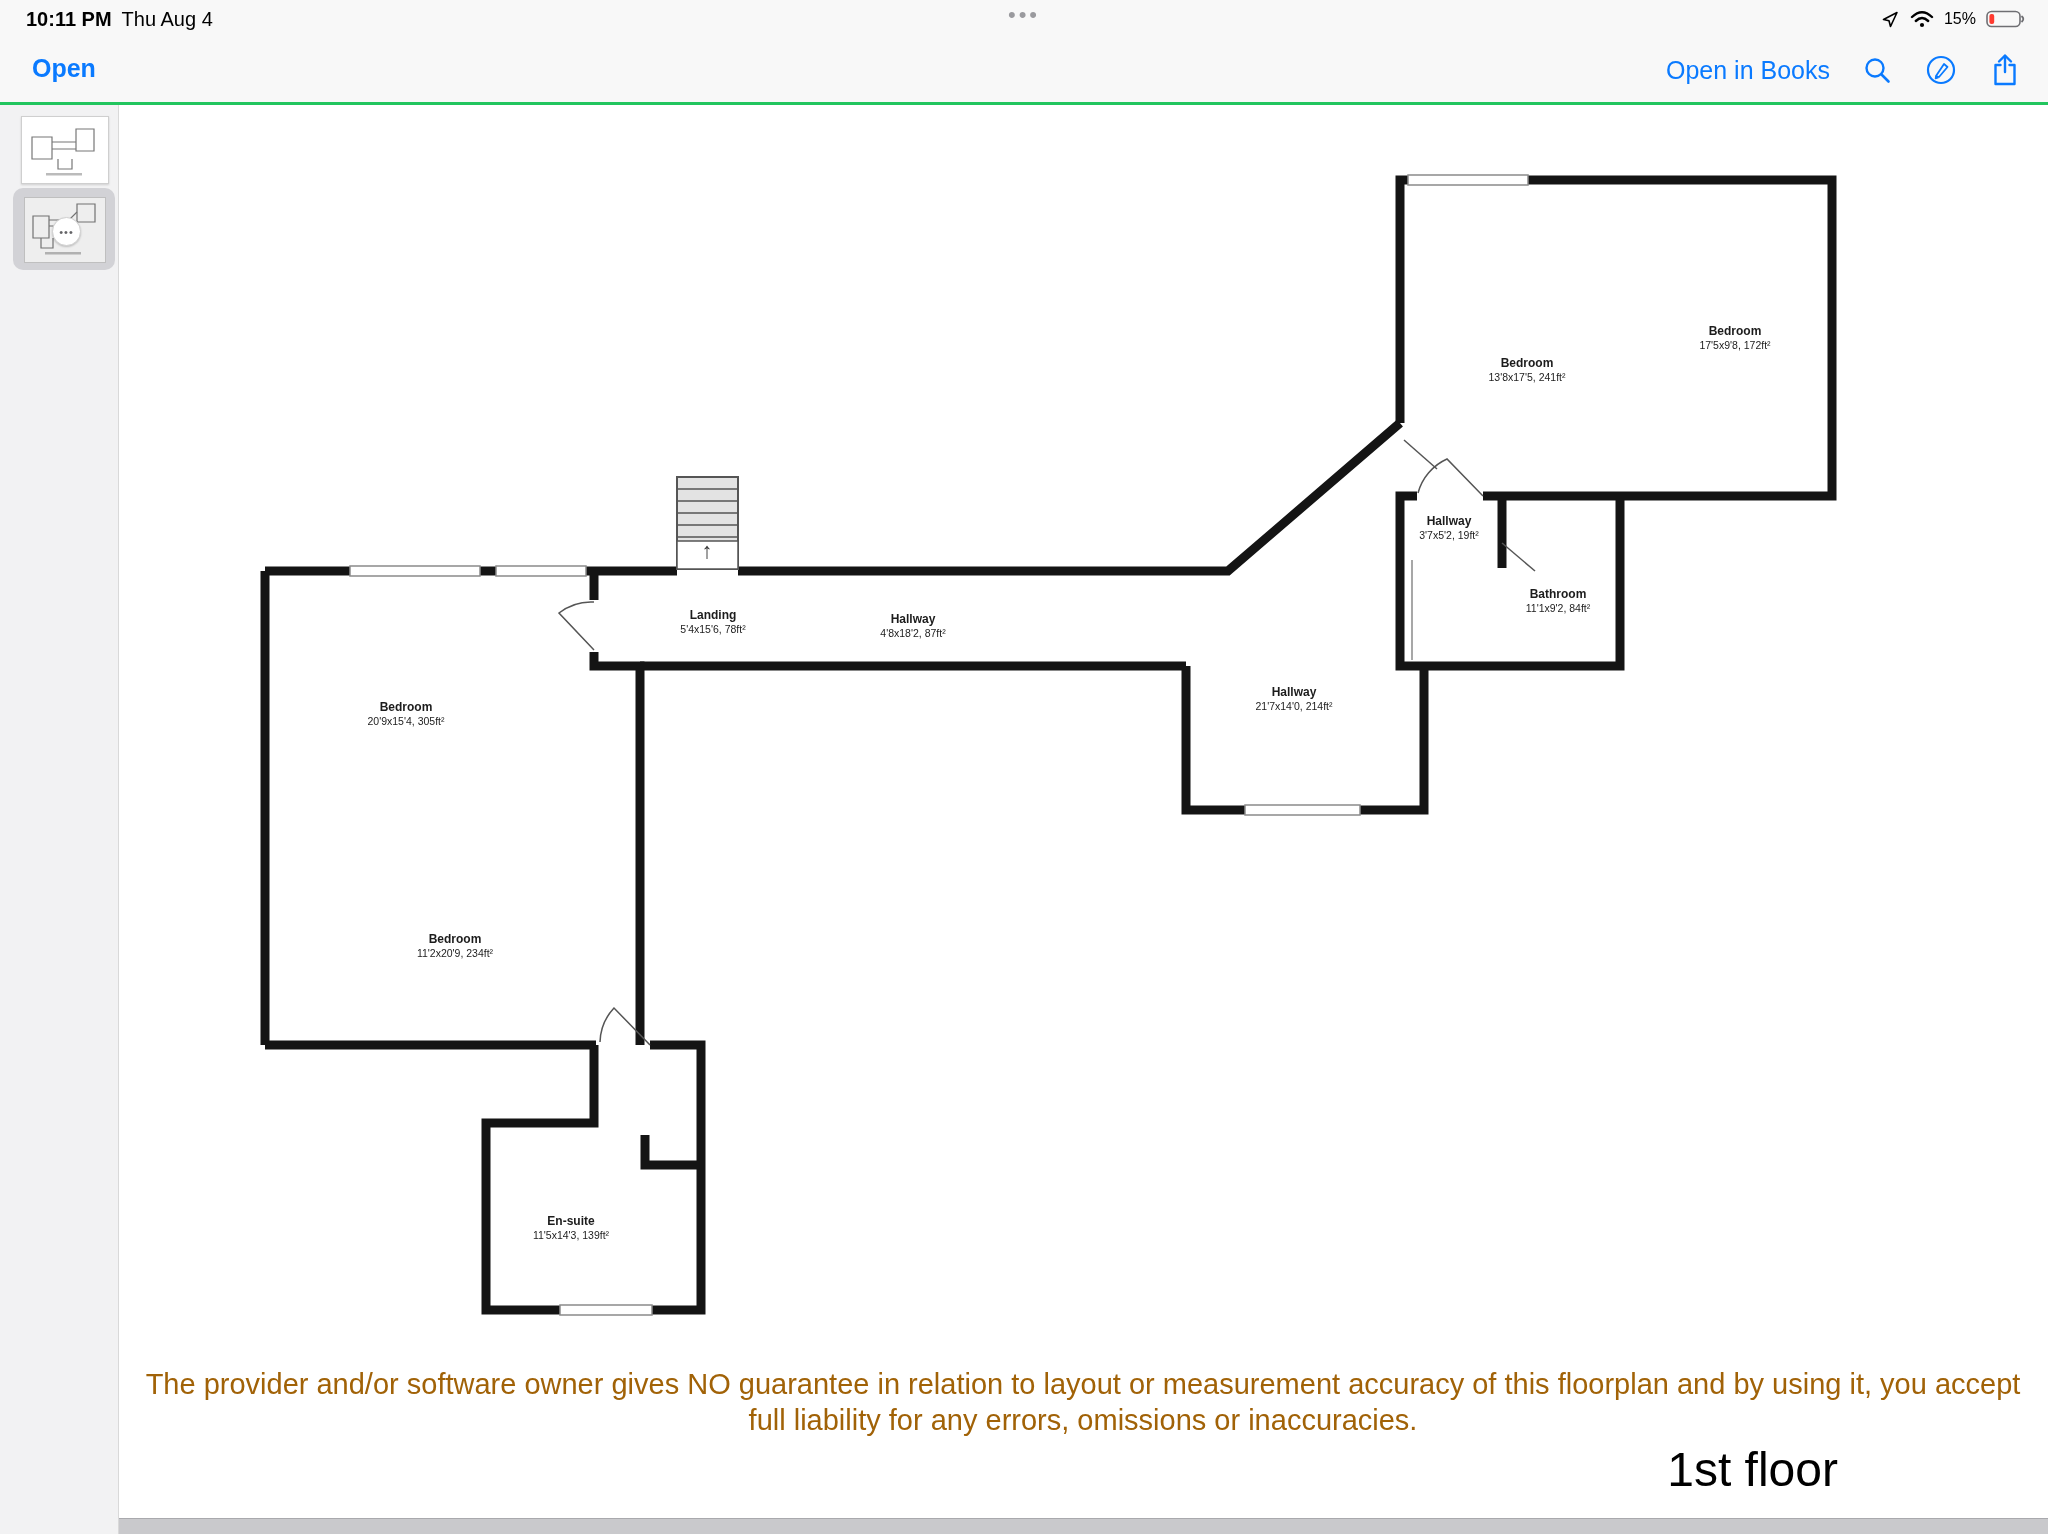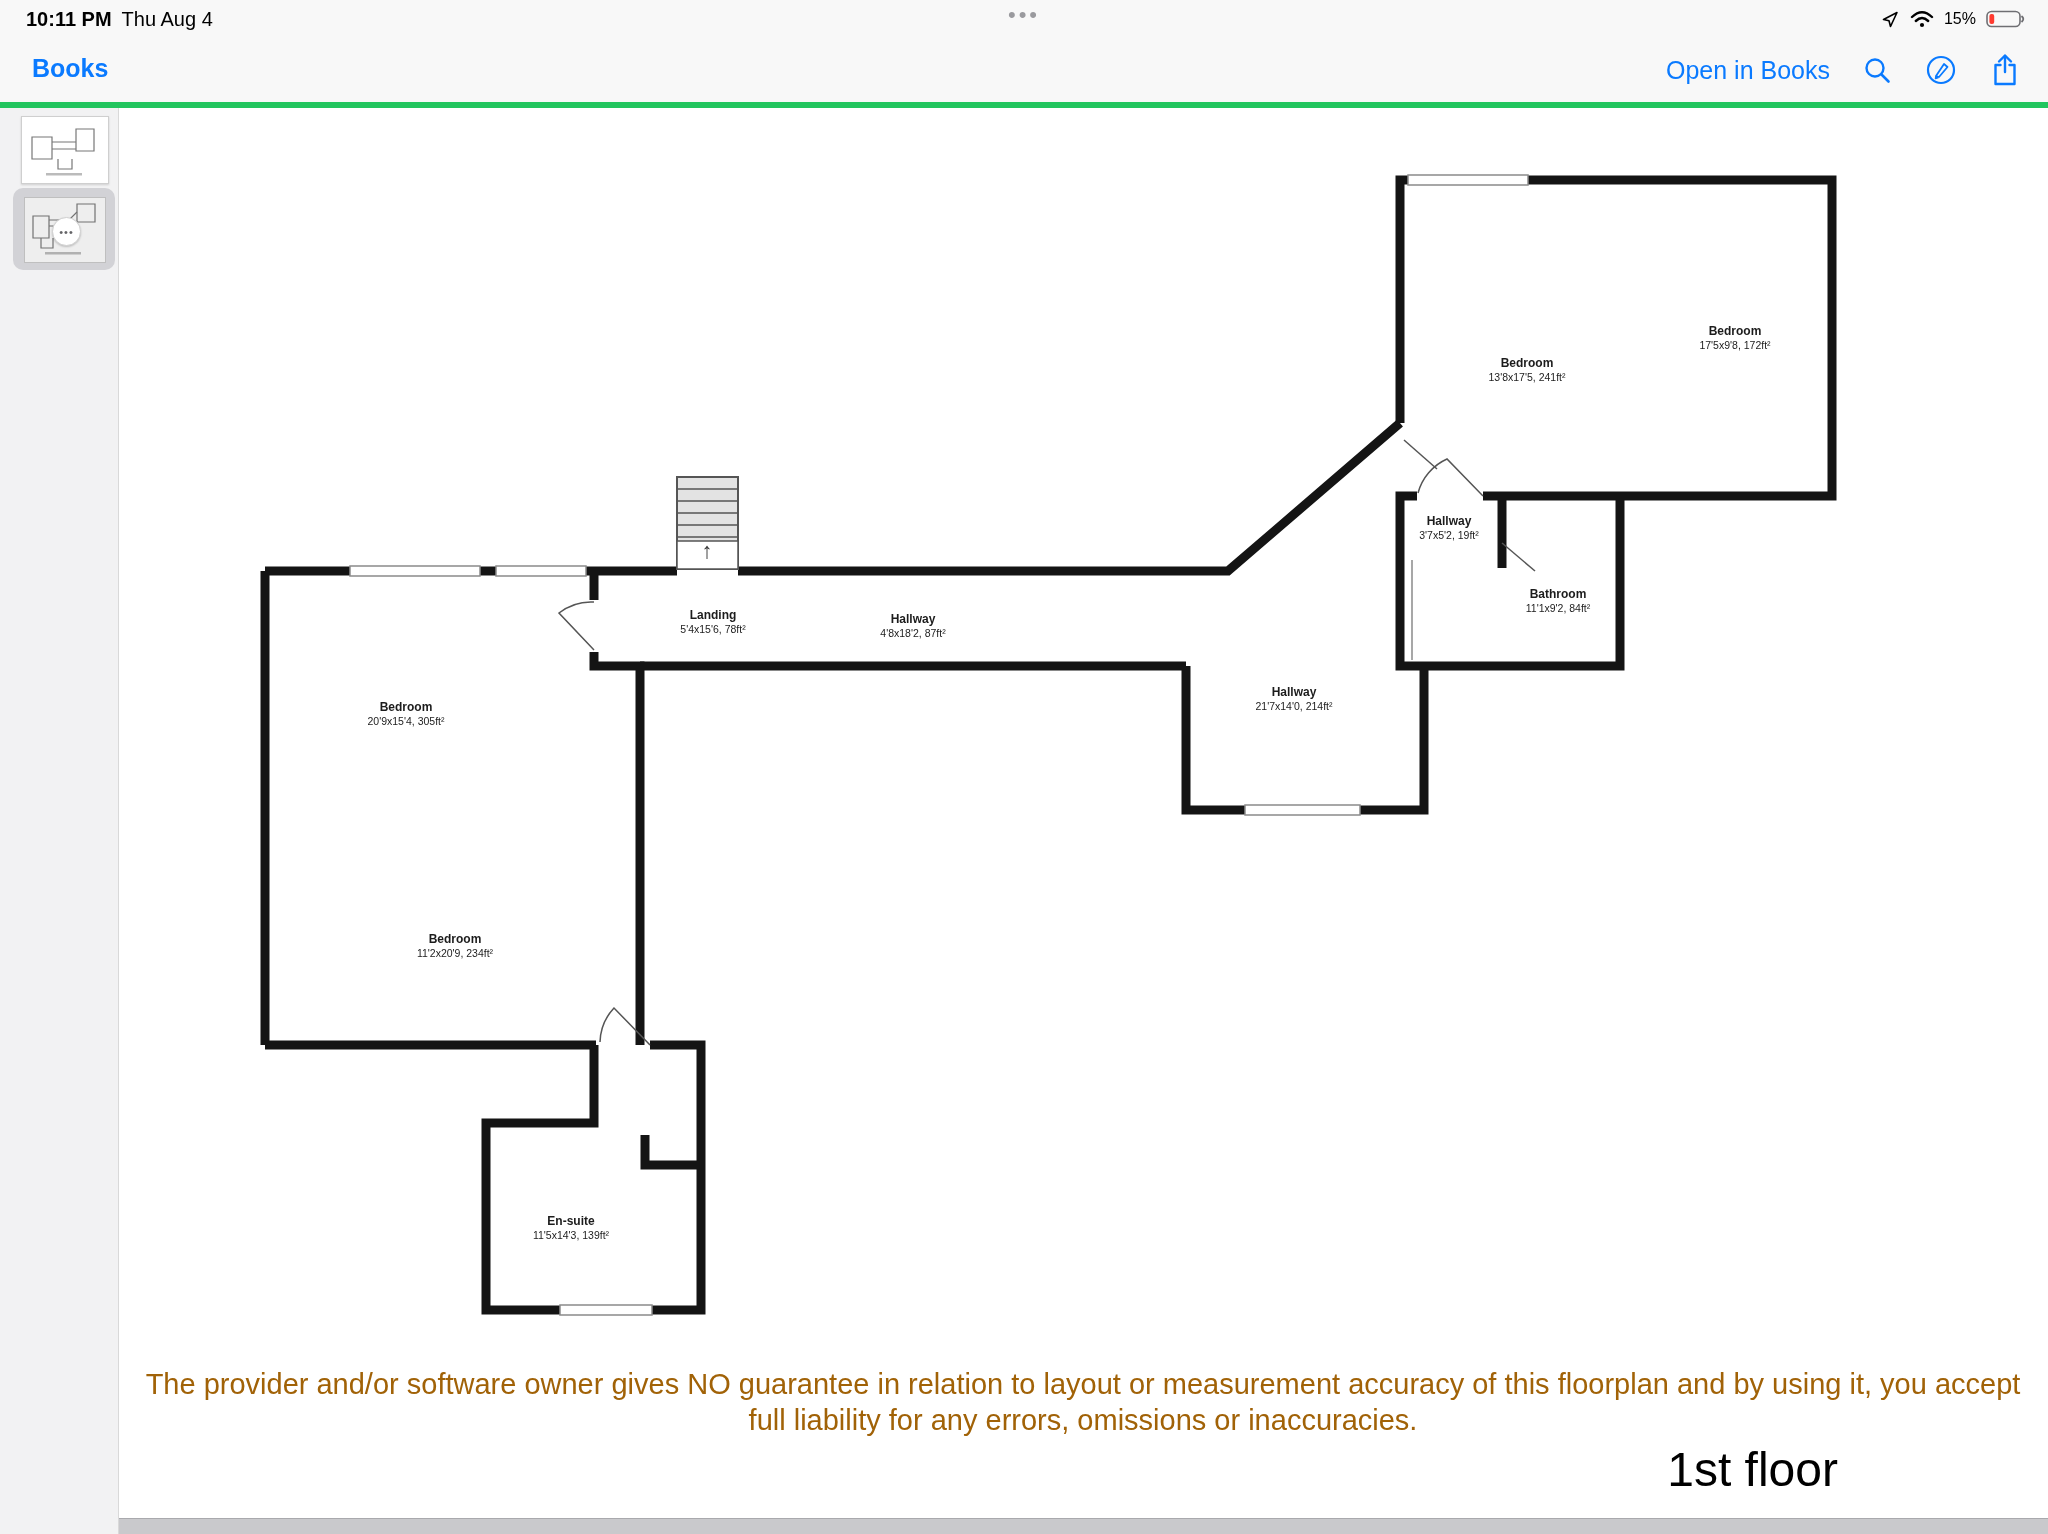--- a/index.html
+++ b/index.html
@@ -1,21 +1,21 @@
 <!DOCTYPE html>
 <html><head>
 <meta charset="utf-8">
 <style>
   html,body{margin:0;padding:0;background:#ffffff;}
   #screen{
     position:relative;width:2048px;height:1534px;overflow:hidden;
     font-family:"Liberation Sans","DejaVu Sans",sans-serif;background:#ffffff;
   }
   
-  .topbars{position:absolute;left:0;top:0;width:2048px;height:102px;background:#f8f8f8;border-bottom:6px solid #22c55e;}
+  .topbars{position:absolute;left:0;top:0;width:2048px;height:102px;background:#f8f8f8;border-bottom:3px solid #22c55e;}
   .statusbar{position:absolute;left:0;top:0;width:2048px;height:40px;}
   .status-left{position:absolute;left:26px;top:8px;font-size:20px;color:#000;}
   .status-left .time{font-weight:700;}
   .status-left .date{font-weight:400;margin-left:10px;}
   .home-indicator{position:absolute;left:0;top:2px;width:100%;text-align:center;font-size:22px;color:#9a9a9e;letter-spacing:3px;}
   .status-right{position:absolute;right:22px;top:6px;display:flex;align-items:center;gap:10px;height:26px;}
   .status-right .pct{font-size:16px;color:#000;}
   
   .navbar{position:absolute;left:0;top:40px;width:2048px;height:62px;}
   .done-btn{position:absolute;left:32px;top:14px;font-size:25px;color:#0a7aff;font-weight:600;cursor:pointer;}
@@ -195,21 +195,21 @@
         <span class="pct">15%</span>
         <svg width="40" height="18" viewBox="0 0 40 18">
           <rect x="1" y="1.5" width="33" height="15" rx="4.5" stroke="#6f6f73" stroke-width="1.6" fill="none"></rect>
           <rect x="3.4" y="4" width="4.8" height="10" rx="2" fill="#ff3b30"></rect>
           <path d="M36 6.5 q2.6 2.5 0 5" stroke="#6f6f73" stroke-width="1.8" fill="none" stroke-linecap="round"></path>
         </svg>
       </div>
     </div>
 
     <div class="navbar">
-      <div class="done-btn">Books</div>
+      <div class="done-btn">Open</div>
       <div class="nav-right">
         <span class="open-books">Open in Books</span>
         <span class="nav-icon">
           <svg width="30" height="30" viewBox="0 0 30 30">
             <circle cx="13" cy="13" r="8.5" stroke="#0a7aff" stroke-width="2.4" fill="none"></circle>
             <line x1="19.5" y1="19.5" x2="26.5" y2="26.5" stroke="#0a7aff" stroke-width="2.6" stroke-linecap="round"></line>
           </svg>
         </span>
         <span class="nav-icon">
           <svg width="32" height="32" viewBox="0 0 32 32">

